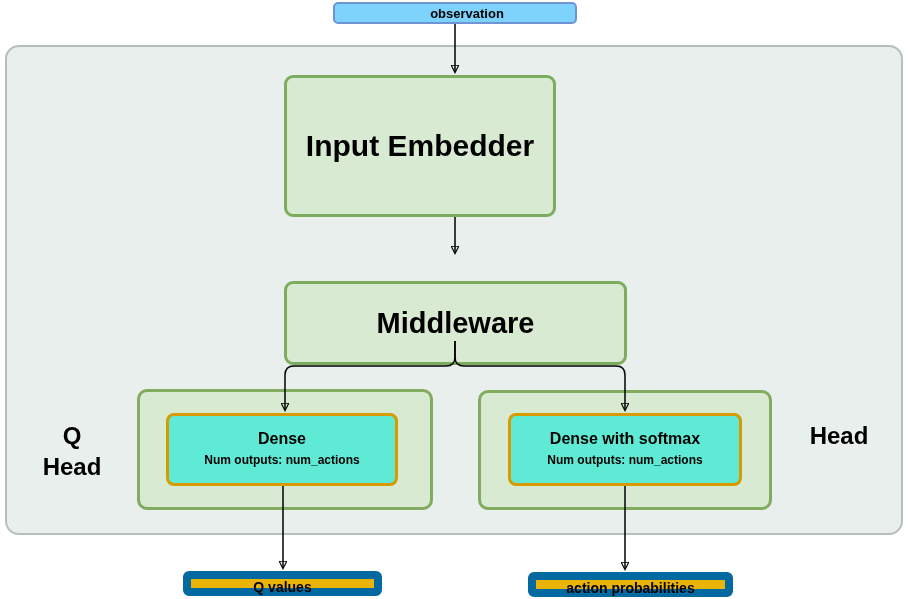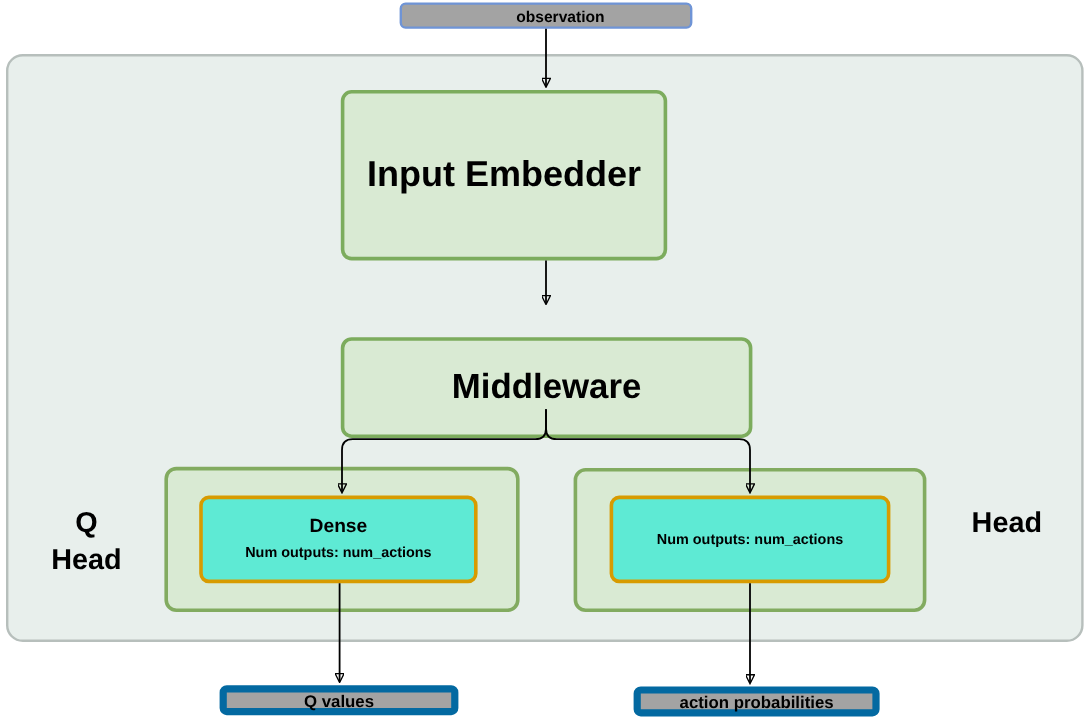--- a/index.html
+++ b/index.html
@@ -8,21 +8,21 @@
     font-family: "Liberation Sans", sans-serif; color: #000;
   }
   .abs { position: absolute; box-sizing: border-box; }
 
   #outer-container {
     left: 5px; top: 45px; width: 898px; height: 490px;
     background: #e8efec; border: 2px solid #b7bfbc; border-radius: 14px;
   }
 
   .io-pill {
-    background: #a3a3a3; border: 2px solid #6f94d6; border-radius: 5px;
+    background: #7dd3fc; border: 2px solid #6f94d6; border-radius: 5px;
     display: flex; align-items: center; justify-content: center;
     font-weight: bold; font-size: 13px; padding-left: 24px;
   }
   #observation-box { left: 333px; top: 2px; width: 244px; height: 22px; }
 
   .green-box {
     background: #d9ead3; border: 3px solid #7cac5d; border-radius: 9px;
     display: flex; align-items: center; justify-content: center;
     font-weight: bold;
   }
@@ -45,22 +45,22 @@
   .dense-title    { font-weight: bold; font-size: 16px; line-height: 17px; }
   .dense-subtitle { font-weight: bold; font-size: 12px; line-height: 17px; }
 
   .head-label {
     font-weight: bold; font-size: 24px; line-height: 31px; text-align: center;
   }
   #q-head-label      { left: 22px;  top: 420px; width: 100px; }
   #policy-head-label { left: 782px; top: 420px; width: 114px; }
 
   .output-pill {
-    background: #a3a3a3; border: 6px solid #0369a1; border-radius: 6px;
-    display: flex; align-items: center; justify-content: center;
+    background: #eab308; border: 8px solid #0369a1; border-radius: 6px;
+    display: flex; justify-content: center;
     font-weight: bold; font-size: 14px;
   }
   #q-values-box             { left: 183px; top: 571px; width: 199px; height: 25px; }
   #action-probabilities-box { left: 528px; top: 572px; width: 205px; height: 25px; }
 
   #arrow-layer { left: 0; top: 0; width: 910px; height: 599px; pointer-events: none; }
   #arrow-layer path { stroke: #000; stroke-width: 1.5; fill: none; }
 </style>
 </head>
 <body>
@@ -87,20 +87,21 @@
 <div class="abs dense-box" id="q-dense-box">
   <div class="dense-title">Dense</div>
   <div class="dense-subtitle">Num outputs: num_actions</div>
 </div>
 
 <div class="abs head-label" id="policy-head-label">
   <div>Head</div>
 </div>
 <div class="abs head-container" id="policy-head-container"></div>
 <div class="abs dense-box" id="policy-dense-box">
+  <div class="dense-title">Dense with softmax</div>
   <div class="dense-subtitle">Num outputs: num_actions</div>
 </div>
 
 <div class="abs output-pill" id="q-values-box">
   <span>Q values</span>
 </div>
 <div class="abs output-pill" id="action-probabilities-box">
   <span>action probabilities</span>
 </div>
 

